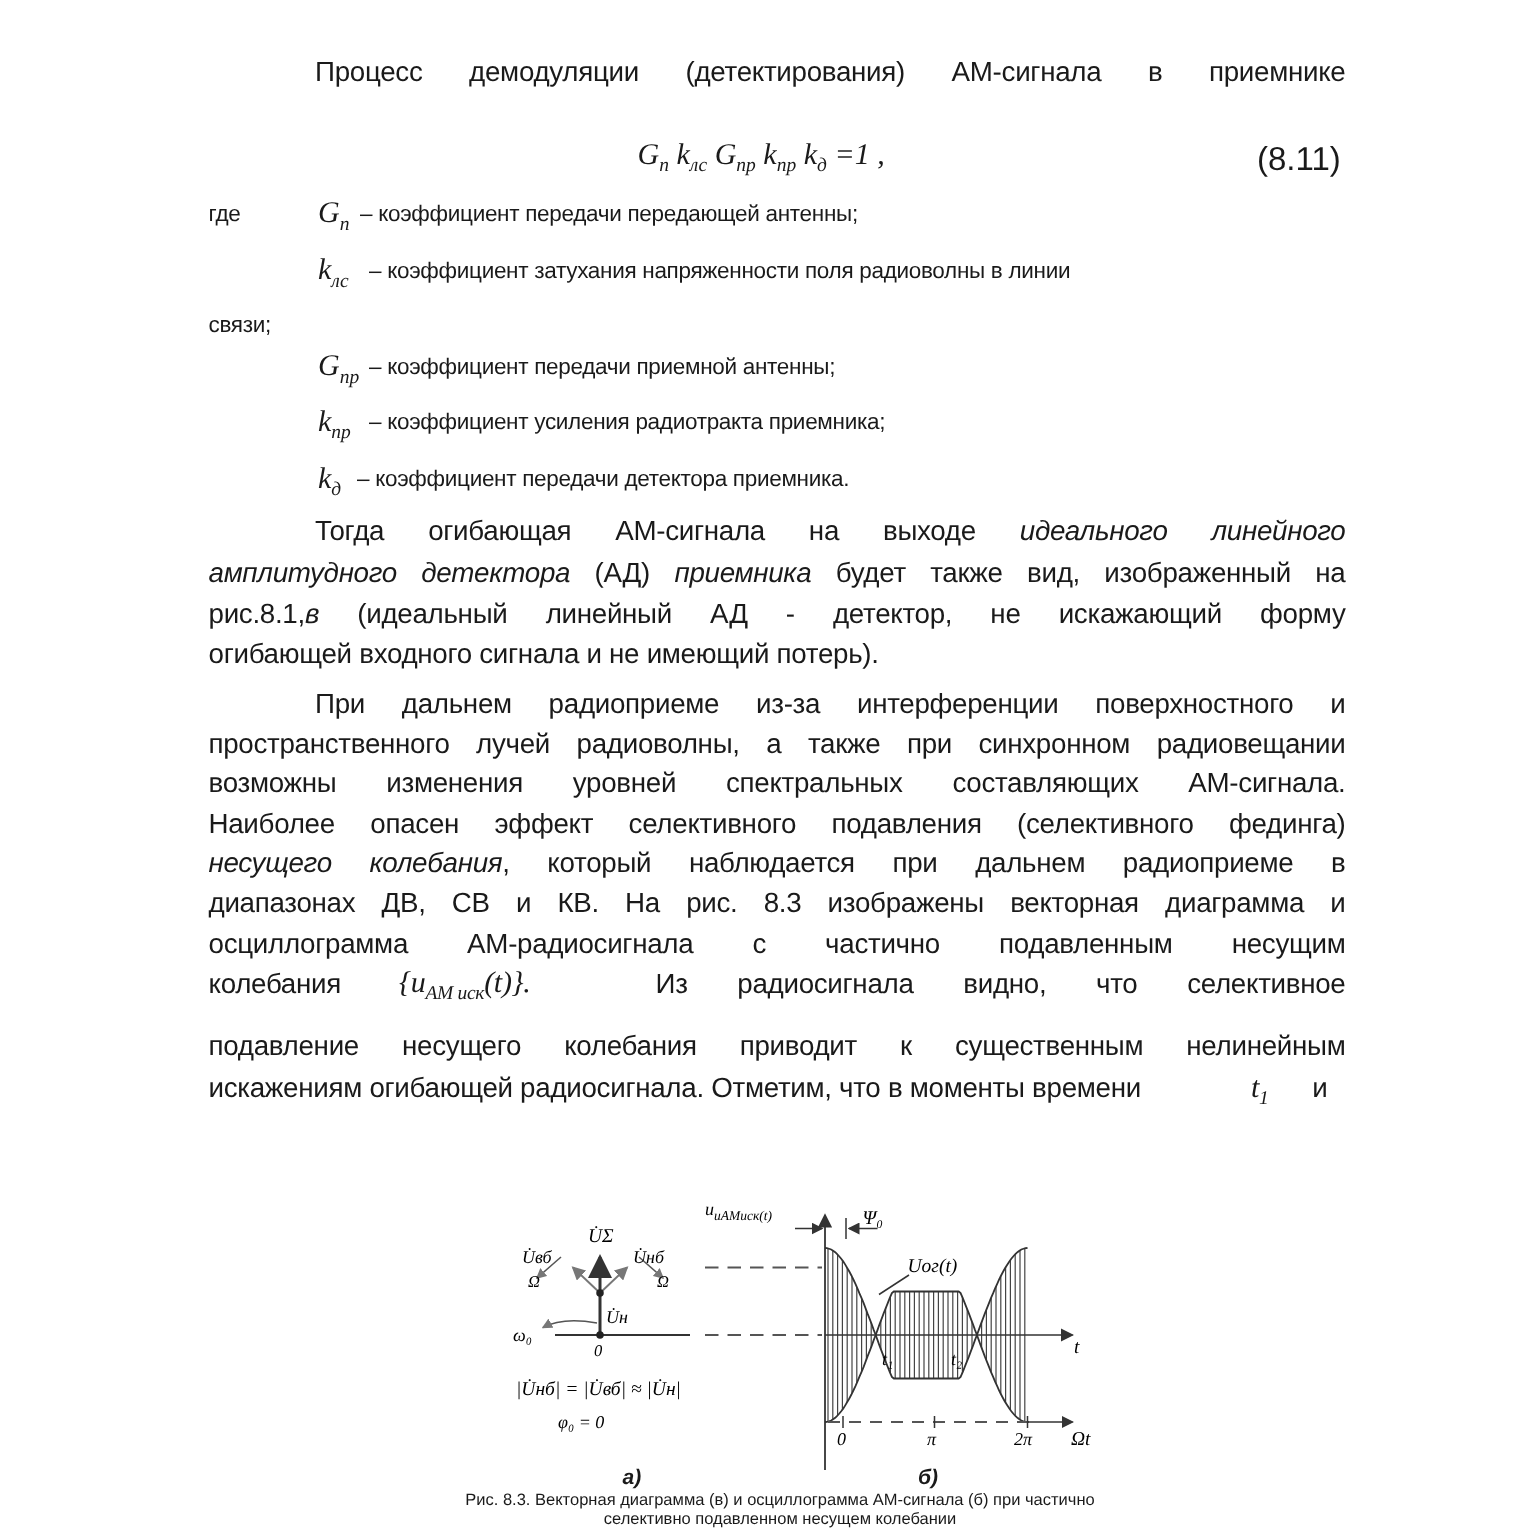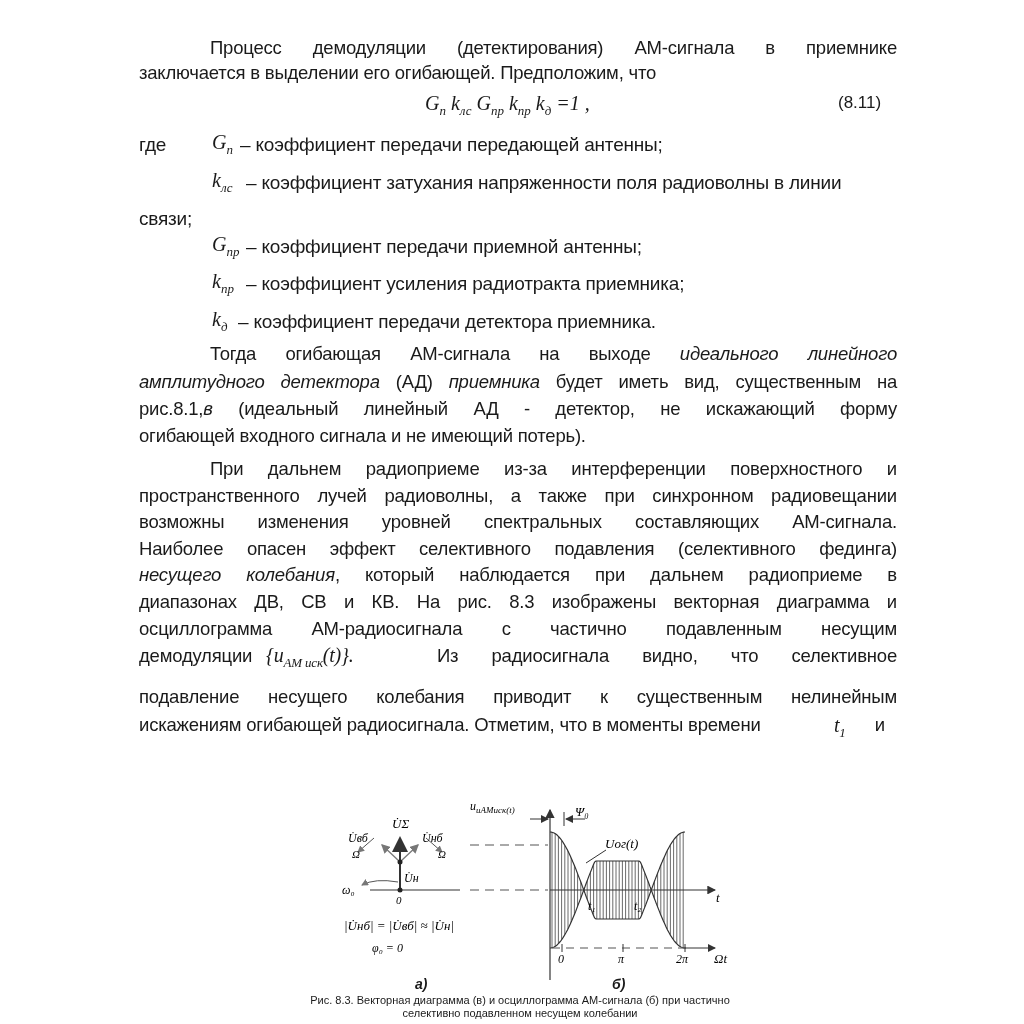--- a/index.html
+++ b/index.html
@@ -8,35 +8,34 @@
   .page { position:absolute; left:0; top:0; width:1024px; height:1024px; }
   .line { position:absolute; left:139px; width:758px; font-size:18.5px; line-height:22px;
           white-space:nowrap; letter-spacing:-0.2px; }
   .just { text-align:justify; text-align-last:justify; }
   .indent { left:210px; width:687px; }
   .ital { font-style:italic; }
   .math { font-family:"Liberation Serif", serif; font-style:italic; font-size:20px;text-align:right; }
   .sub { font-family:"Liberation Serif", serif; font-style:italic; font-size:13px; vertical-align:-5px; }
   .formula { position:absolute; left:425px; top:92px; font-family:"Liberation Serif", serif;
              font-style:italic; font-size:20px; white-space:nowrap; }
-  .eqnum { position:absolute; left:838px; top:93px; font-size:17px; }
+  .eqnum { position:absolute; left:838px; top:93px; font-size:22px; }
   .def-sym { position:absolute; left:212px; font-family:"Liberation Serif", serif; font-style:italic; font-size:20px; white-space:nowrap; }
-  .def-text { position:absolute; font-size:19px; white-space:nowrap; letter-spacing:-0.2px; }
+  .def-text { position:absolute; font-size:15px; white-space:nowrap; letter-spacing:-0.2px; }
   .figure { position:absolute; left:330px; top:790px; width:470px; height:205px; }
   .caption { position:absolute; left:240px; width:560px; text-align:center; font-size:11px; line-height:13px; }
   .figlabel { position:absolute; font-family:"Liberation Sans", sans-serif; font-style:italic; font-weight:bold; font-size:14px; }
   svg text { font-family:"Liberation Serif", serif; font-style:italic; }
 </style>
 </head>
 <body>
 
 <div class="page">
 
   <div class="line just indent" style="top:37px;">Процесс демодуляции (детектирования) АМ-сигнала в приемнике</div>
-  <div class="line" style="top:62px;">заключается в выделении его огибающей. Предположим, что</div>
 
   <div class="formula">G<span class="sub">п</span> k<span class="sub">лс</span> G<span class="sub">пр</span> k<span class="sub">пр</span> k<span class="sub">д</span> =1 ,</div>
   <div class="eqnum">(8.11)</div>
 
   <div class="def-text" style="left:139px;top:134px;">где</div>
 
   <div class="def-sym" style="top:131px;"><span>G</span><span class="sub">п</span></div>
   <div class="def-text" style="left:240px;top:134px;">– коэффициент передачи передающей антенны;</div>
 
   <div class="def-sym" style="top:169px;"><span>k</span><span class="sub">лс</span></div>
@@ -47,33 +46,33 @@
   <div class="def-sym" style="top:233px;"><span>G</span><span class="sub">пр</span></div>
   <div class="def-text" style="left:246px;top:236px;">– коэффициент передачи приемной антенны;</div>
 
   <div class="def-sym" style="top:270px;"><span>k</span><span class="sub">пр</span></div>
   <div class="def-text" style="left:246px;top:273px;">– коэффициент усиления радиотракта приемника;</div>
 
   <div class="def-sym" style="top:308px;"><span>k</span><span class="sub">д</span></div>
   <div class="def-text" style="left:238px;top:311px;text-align:center;">– коэффициент передачи детектора приемника.</div>
 
   <div class="line just indent" style="top:343px;"><span>Тогда огибающая АМ-сигнала на выходе </span><span class="ital">идеального линейного</span></div>
-  <div class="line just" style="top:371px;"><span class="ital">амплитудного детектора</span><span> (АД) </span><span class="ital">приемника</span><span> будет иметь вид, существенным на</span></div>
+  <div class="line just" style="top:371px;"><span class="ital">амплитудного детектора</span><span> (АД) </span><span class="ital">приемника</span><span> будет также вид, изображенный на</span></div>
   <div class="line just" style="top:398px;"><span>рис.8.1,</span><span class="ital">в</span><span> (идеальный линейный АД - детектор, не искажающий форму</span></div>
   <div class="line" style="top:425px;">огибающей входного сигнала и не имеющий потерь).</div>
 
   <div class="line just indent" style="top:458px;">При дальнем радиоприеме из-за интерференции поверхностного и</div>
   <div class="line just" style="top:485px;">пространственного лучей радиоволны, а также при синхронном радиовещании</div>
   <div class="line just" style="top:511px;">возможны изменения уровней спектральных составляющих АМ-сигнала.</div>
   <div class="line just" style="top:538px;">Наиболее опасен эффект селективного подавления (селективного фединга)</div>
   <div class="line just" style="top:564px;"><span class="ital">несущего колебания</span><span>, который наблюдается при дальнем радиоприеме в</span></div>
   <div class="line just" style="top:591px;">диапазонах ДВ, СВ и КВ. На рис. 8.3 изображены векторная диаграмма и</div>
   <div class="line just" style="top:618px;">осциллограмма АМ-радиосигнала с частично подавленным несущим</div>
   <div class="line" style="top:645px;">
-    <span style="position:absolute;left:0;">демодуляции</span>
+    <span style="position:absolute;left:0;">колебания</span>
     <span style="position:absolute;left:127px;top:-1px;" class="math"><span>{u</span><span class="sub">AM иск</span><span>(t)}.</span></span>
     <span style="position:absolute;right:0;width:460px;text-align:justify;text-align-last:justify;">Из радиосигнала видно, что селективное</span>
   </div>
   <div class="line just" style="top:686px;">подавление несущего колебания приводит к существенным нелинейным</div>
   <div class="line" style="top:714px;">
     <span>искажениям огибающей радиосигнала. Отметим, что в моменты времени</span>
     <span class="math" style="position:absolute;left:695px;"><span>t</span><span class="sub">1</span></span>
     <span style="position:absolute;right:12px;">и</span>
   </div>
 

